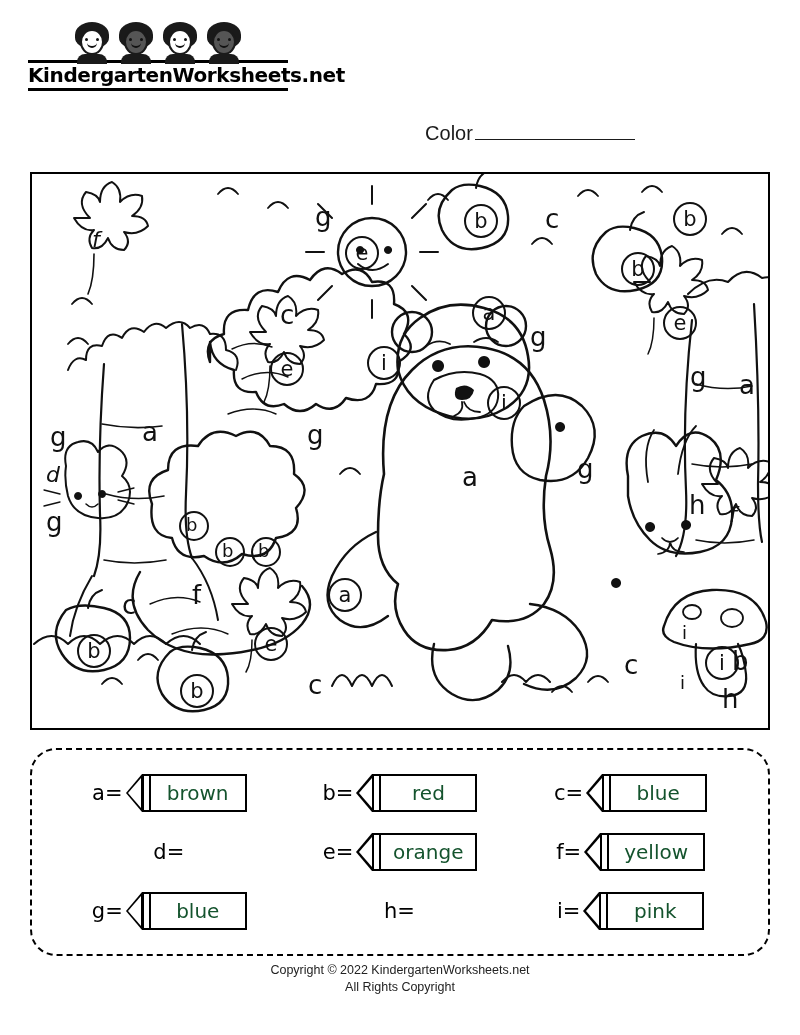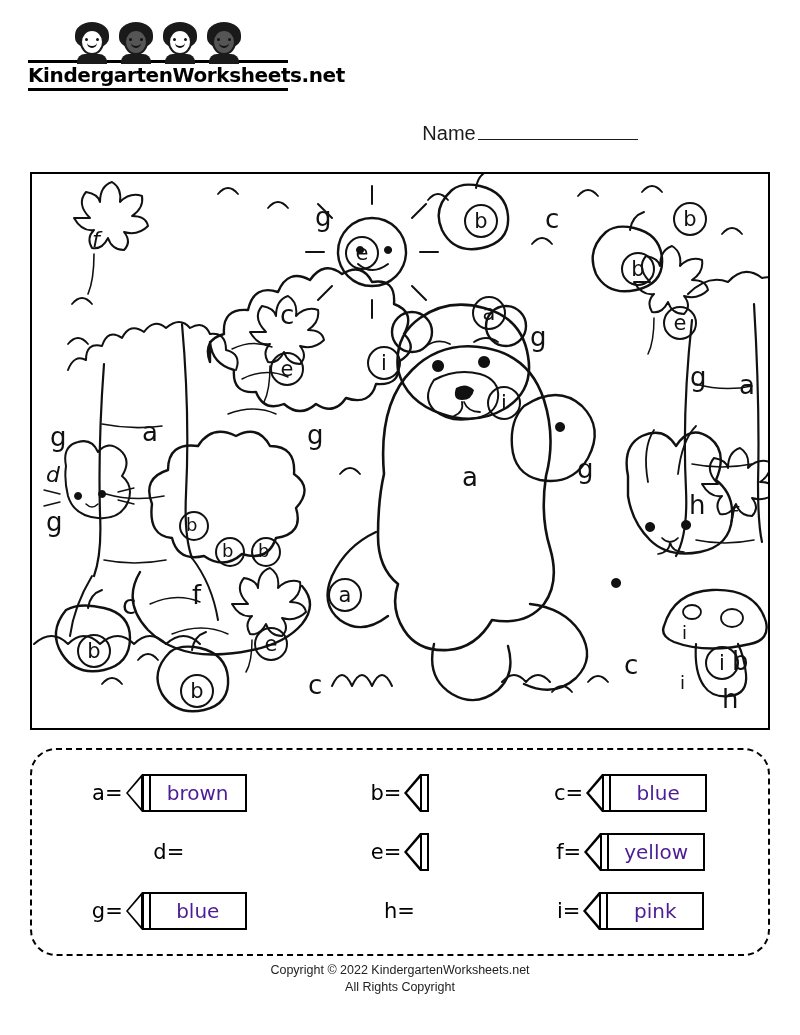--- a/index.html
+++ b/index.html
@@ -247,21 +247,21 @@
     display: flex;
     align-items: center;
     justify-content: center;
     padding: 0 9px;
     min-width: 96px;
     background: #fff;
   }
   .crayon .body span {
     font-family: "DejaVu Sans", sans-serif;
     font-size: 20px;
-    color: #4c1d95;
+    color: #14532d;
     white-space: nowrap;
   }
   .crayon.wide .body { min-width: 146px; }
 
   
   .footer {
     position: absolute;
     left: 0;
     top: 962px;
     width: 800px;
@@ -305,21 +305,21 @@
           <div class="eyes"></div>
           <div class="smile"></div>
           <div class="body"></div>
       </div>
     </div>
     <div class="logo-word">KindergartenWorksheets.net</div>
   </div>
 
 
   <div class="name-line">
-    <span>Name</span><span class="rule"></span>
+    <span>Color</span><span class="rule"></span>
   </div>
 </div>
 
 <div class="picture-frame">
   <div class="scene">
     <svg width="736" height="554" viewBox="0 0 736 554" fill="none" stroke="#111" stroke-width="2.2" stroke-linecap="round" stroke-linejoin="round">
 
       <path d="M2 470 q18-16 34 0 q16-16 32 0 q18-16 34 0 q16-16 32 0 q18-16 34 0" stroke-width="2"></path>
       <path d="M300 512 q10-22 20 0 q10-22 20 0 q10-22 20 0" stroke-width="2"></path>
       <path d="M470 508 q12-14 24 0 q12-14 24 0" stroke-width="2"></path>
@@ -481,20 +481,23 @@
             <span>brown</span>
           </span>
       </span>
     </div>
 
     <div class="legend-cell">
       <span class="legend-key">b=</span>
       <span class="crayon">
         <span class="tip"></span>
           <span class="band"></span>
+        <span class="body">
+            <span>red</span>
+          </span>
       </span>
     </div>
 
     <div class="legend-cell">
       <span class="legend-key">c=</span>
       <span class="crayon">
         <span class="tip"></span>
           <span class="band"></span>
         <span class="body">
             <span>blue</span>
@@ -504,20 +507,23 @@
 
     <div class="legend-cell">
       <span class="legend-key">d=</span>
     </div>
 
     <div class="legend-cell">
       <span class="legend-key">e=</span>
       <span class="crayon">
         <span class="tip"></span>
           <span class="band"></span>
+        <span class="body">
+            <span>orange</span>
+          </span>
       </span>
     </div>
 
     <div class="legend-cell">
       <span class="legend-key">f=</span>
       <span class="crayon">
         <span class="tip"></span>
           <span class="band"></span>
         <span class="body">
             <span>yellow</span>

